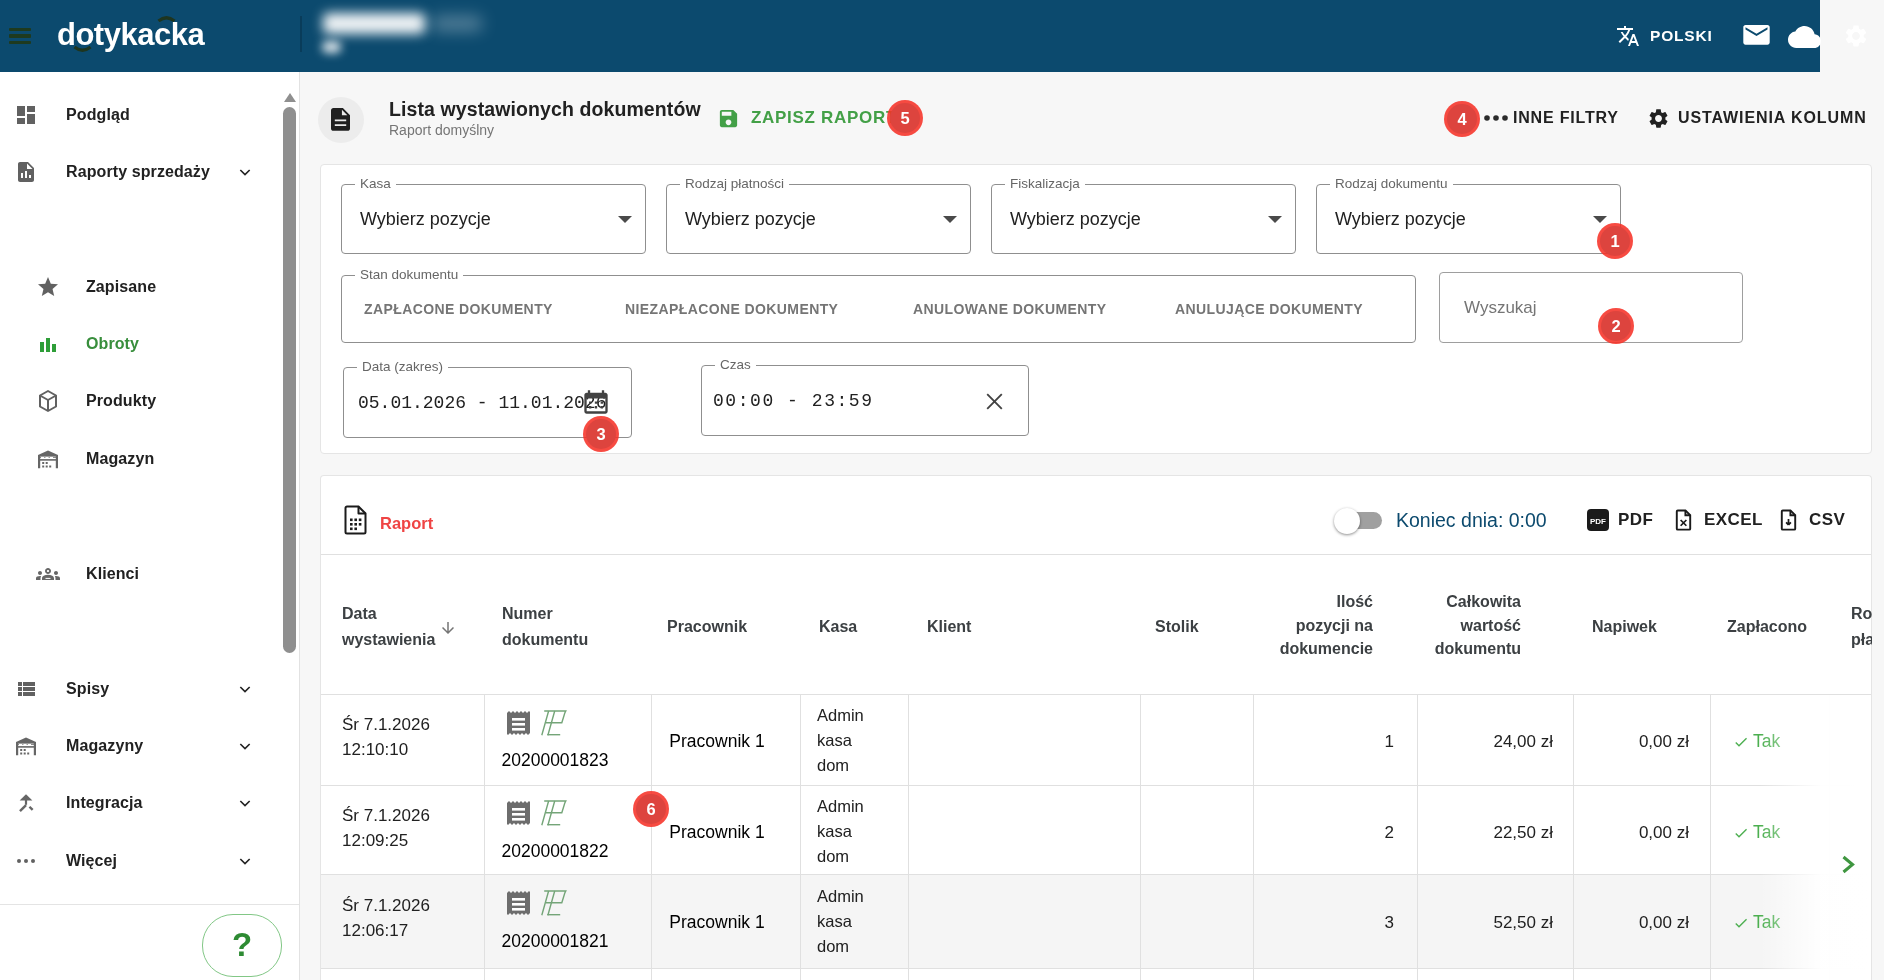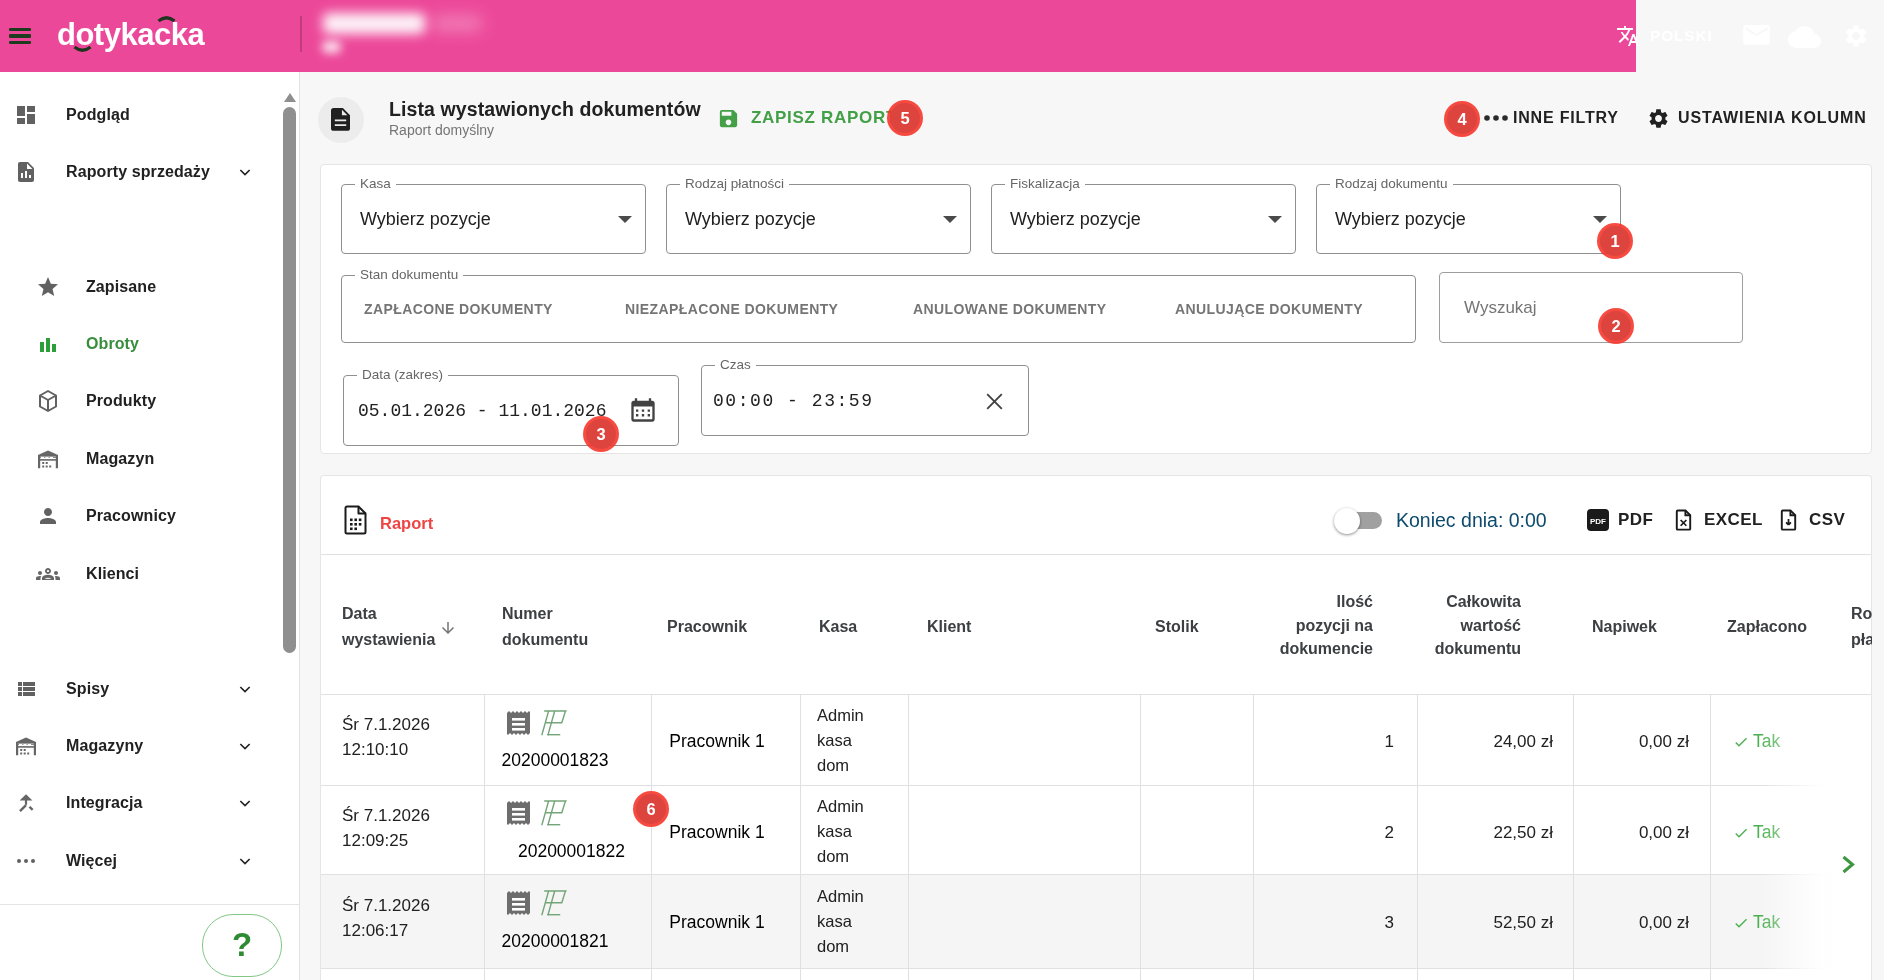--- a/index.html
+++ b/index.html
@@ -2,21 +2,21 @@
 <html lang="pl"><head>
 <meta charset="utf-8">
 <title>Lista wystawionych dokumentów</title>
 <style>
   * { margin:0; padding:0; box-sizing:border-box; }
   html,body { width:1884px; height:980px; overflow:hidden; }
   body { font-family:"Liberation Sans", sans-serif; background:#f7f7f7; position:relative; }
   .abs { position:absolute; }
 
   
-  #topbar { position:absolute; left:0; top:0; width:1636px; height:72px; background:#ec4899; z-index:30; }
+  #topbar { position:absolute; left:0; top:0; width:1820px; height:72px; background:#0c4a6e; z-index:30; }
   .hbar { position:absolute; left:9px; width:22px; height:3.4px; background:#1e3a1f; border-radius:1px; }
   #logo { position:absolute; left:57px; top:17px; color:#fff; font-size:31px; font-weight:bold; letter-spacing:-0.5px; }
   .blur1 { position:absolute; background:#fff; border-radius:5px; filter:blur(6px); }
   #vsep { position:absolute; left:300px; top:16px; width:2px; height:36px; background:rgba(0,0,0,0.18); }
   .ticon { position:absolute; top:24px; }
   #polski { position:absolute; left:1650px; top:27px; color:#fff; font-size:15.5px; font-weight:bold; letter-spacing:0.8px; }
 
   
   #sidebar { position:absolute; left:0; top:72px; width:300px; height:908px; background:#fff; border-right:1px solid #e2e2e2; z-index:20; }
   .mitem { position:absolute; left:0; width:282px; height:57px; }
@@ -146,26 +146,20 @@
         <path d="M12 3.4L22 8v1.6H2V8z"></path>
         <path d="M2 9h2.2v12.2H2zM19.8 9H22v12.2h-2.2zM4 9.8h16v1h-16z"></path>
         <path d="M4 12.1h16v1.6H4z"></path>
         <path d="M6.2 15h2v2h-2zM9.7 15h2v2h-2zM6.2 18.4h2v2h-2zM9.7 18.4h2v2h-2zM13.2 18.4h2v2h-2z"></path>
         <g fill="#fff">
           <path d="M5 10.1h3.2v1.6H5zM9.4 10.1h3.2v1.6H9.4zM13.8 10.1h3.2v1.6h-3.2z"></path>
         </g>
       </svg>
     <span class="txt">Magazyn</span>
   </div>
-  <div class="mitem sub" style="top:415px;">
-    <svg class="ic" viewBox="0 0 24 24" fill="#616161">
-        <path d="M12 12c2.21 0 4-1.79 4-4s-1.79-4-4-4-4 1.79-4 4 1.79 4 4 4zm0 2c-2.67 0-8 1.34-8 4v2h16v-2c0-2.66-5.33-4-8-4z"></path>
-      </svg>
-    <span class="txt">Pracownicy</span>
-  </div>
   <div class="mitem sub" style="top:473px;">
     <svg class="ic" viewBox="0 0 24 24" fill="#666" fill-rule="evenodd">
         <path d="M12 12.75c1.63 0 3.07.39 4.24.9 1.08.48 1.76 1.56 1.76 2.73V18H6v-1.61c0-1.18.68-2.26 1.76-2.73 1.17-.52 2.61-.91 4.24-.91zM4 13c1.1 0 2-.9 2-2s-.9-2-2-2-2 .9-2 2 .9 2 2 2zm1.13 1.1c-.37-.06-.74-.1-1.13-.1-.99 0-1.93.21-2.78.58C.48 14.9 0 15.62 0 16.43V18h4.5v-1.61c0-.83.23-1.61.63-2.29zM20 13c1.1 0 2-.9 2-2s-.9-2-2-2-2 .9-2 2 .9 2 2 2zm4 3.43c0-.81-.48-1.53-1.22-1.85-.85-.37-1.79-.58-2.78-.58-.39 0-.76.04-1.13.1.4.68.63 1.46.63 2.29V18H24v-1.57zM12 6c1.66 0 3 1.34 3 3s-1.34 3-3 3-3-1.34-3-3 1.34-3 3-3zm0 1.9c.61 0 1.1.49 1.1 1.1 0 .61-.49 1.1-1.1 1.1-.61 0-1.1-.49-1.1-1.1 0-.61.49-1.1 1.1-1.1z"></path>
         <path d="M9.5 15.9h5v1h-5z" fill="#fff"></path>
       </svg>
     <span class="txt">Klienci</span>
   </div>
   <div class="mitem" style="top:588px;">
     <svg class="ic" viewBox="0 0 24 24" fill="#616161">
         <path d="M4 14h4v-4H4v4zm0 5h4v-4H4v4zM4 9h4V5H4v4zm5 5h12v-4H9v4zm0 5h12v-4H9v4zM9 5v4h12V5H9z"></path>
@@ -276,21 +270,21 @@
   <span class="stbtn" style="left:22px;">ZAPŁACONE DOKUMENTY</span>
   <span class="stbtn" style="left:283px;">NIEZAPŁACONE DOKUMENTY</span>
   <span class="stbtn" style="left:571px;">ANULOWANE DOKUMENTY</span>
   <span class="stbtn" style="left:833px;">ANULUJĄCE DOKUMENTY</span>
 </div>
 <div class="ofield" style="left:1439px; top:272px; width:304px; height:71px; border-color:#9e9e9e;">
   <span class="val" style="color:#757575; font-size:17px; left:24px;">Wyszukaj</span>
 </div>
 <div class="badge" style="left:1601px; top:311px;">2</div>
 
-<div class="ofield" style="left:343px; top:375px; width:336px; height:71px;">
+<div class="ofield" style="left:343px; top:367px; width:289px; height:71px;">
   <span class="lbl">Data (zakres)</span>
   <span class="val mono" style="left:14px; font-size:18px;">05.01.2026 - 11.01.2026</span>
   <svg class="abs" style="right:21px; top:20px;" width="28" height="28" viewBox="0 0 24 24" fill="#424242">
       <path d="M20 4h-1V2h-2v2H7V2H5v2H4c-1.11 0-1.99.9-1.99 2L2 20c0 1.1.89 2 2 2h16c1.1 0 2-.9 2-2V6c0-1.1-.9-2-2-2zm0 16H4V9h16v11zM6 11.5h2v2H6v-2zm5 0h2v2h-2v-2zm5 0h2v2h-2v-2zm-10 4h2v2H6v-2zm5 0h2v2h-2v-2zm5 0h2v2h-2v-2z"></path>
     </svg>
 </div>
 <div class="badge" style="left:586px; top:419px;">3</div>
 <div class="ofield" style="left:701px; top:365px; width:328px; height:71px;">
   <span class="lbl">Czas</span>
   <span class="val mono" style="left:11px; font-size:18px; letter-spacing:1.55px;">00:00 - 23:59</span>
@@ -404,21 +398,21 @@
     <rect x="5" y="17" width="13" height="2.6" fill="#fff"></rect>
   </svg>
 <svg class="abs picon" style="left:541px; top:799px;" width="27" height="28" viewBox="0 0 27 28">
     <g stroke="#74a578" stroke-width="1.4" fill="none">
       <path d="M3.2 2h21.6l-1 2-3 9.7H4.8"></path>
       <path d="M7.6 2L.8 26.2M13.7 2L6.9 26.2"></path>
       <path d="M6.2 25.7h13"></path>
     </g>
   </svg>
 <div class="badge" style="left:636px; top:794px;">6</div>
-<div class="cell glink" style="left:485px; top:839px; width:140px; text-align:right;">20200001822</div>
+<div class="cell glink" style="left:485px; top:839px; width:140px; text-align:center;">20200001822</div>
 <div class="cell glink" style="left:651px; top:820px; width:132px; text-align:center;">Pracownik 1</div>
 <div class="cell kasa" style="left:817px; top:794px;">Admin<br>kasa<br>dom</div>
 <div class="cell" style="left:1253px; top:820px; width:141px; text-align:right;">2</div>
 <div class="cell" style="left:1417px; top:820px; width:136px; text-align:right;">22,50 zł</div>
 <div class="cell" style="left:1573px; top:820px; width:116px; text-align:right;">0,00 zł</div>
 <svg class="abs" style="left:1733px; top:825px;" width="16" height="16" viewBox="0 0 24 24" fill="#4caf50">
     <path d="M9 16.17L4.83 12l-1.42 1.41L9 19 21 7l-1.41-1.41z"></path>
   </svg>
 <div class="cell glink" style="left:1753px; top:820px; color:#4caf50;">Tak</div>
 

